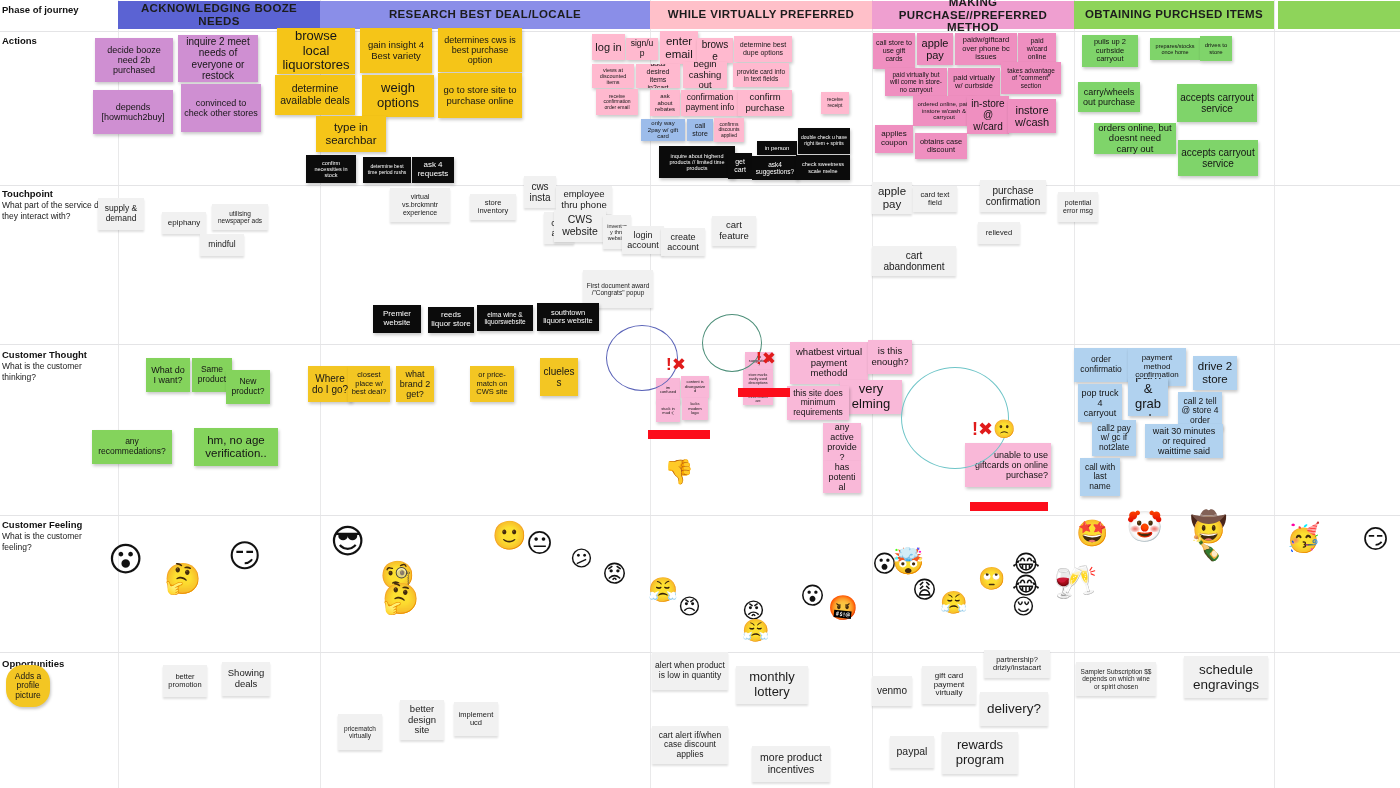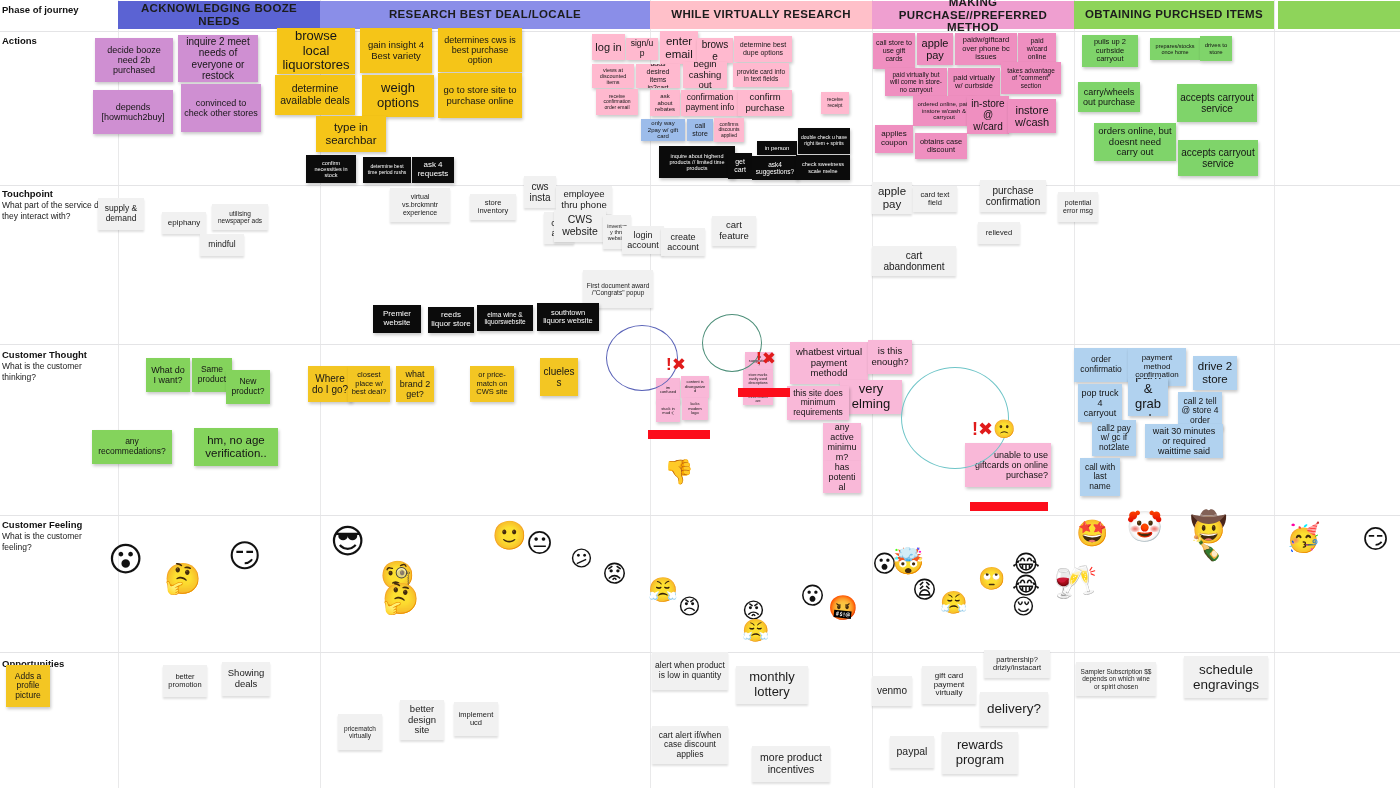--- a/index.html
+++ b/index.html
@@ -96,21 +96,21 @@
   <div class="hline" style="top:652px"></div>
 
   <div id="phase-band">
       <div class="phase" style="left: 118px; width: 202px; background: rgb(91, 99, 211);">
         <span>ACKNOWLEDGING BOOZE NEEDS</span>
       </div>
       <div class="phase" style="left: 320px; width: 330px; background: rgb(138, 142, 232);">
         <span>RESEARCH BEST DEAL/LOCALE</span>
       </div>
       <div class="phase" style="left: 650px; width: 222px; background: rgb(255, 192, 201);">
-        <span>WHILE  VIRTUALLY RESEARCH</span>
+        <span>WHILE  VIRTUALLY PREFERRED</span>
       </div>
       <div class="phase two-line" style="left: 872px; width: 202px; background: rgb(239, 159, 208);">
         <span>MAKING PURCHASE//PREFERRED METHOD</span>
       </div>
       <div class="phase" style="left: 1074px; width: 200px; background: rgb(142, 212, 90);">
         <span>OBTAINING PURCHSED ITEMS</span>
       </div>
       <div class="phase" style="left: 1278px; width: 122px; background: rgb(142, 212, 90);">
         <span></span>
       </div>
@@ -303,21 +303,21 @@
       </div>
       <div class="note sq greenN" style="left: 1200px; top: 36px; width: 32px; height: 25px; font-size: 6px;">
         <span>drives to store</span>
       </div>
       <div class="note sq greenN" style="left: 1078px; top: 82px; width: 62px; height: 30px; font-size: 9px;">
         <span>carry/wheels out purchase</span>
       </div>
       <div class="note sq greenN" style="left: 1177px; top: 84px; width: 80px; height: 38px; font-size: 10px;">
         <span>accepts carryout service</span>
       </div>
-      <div class="note sq greenN" style="left: 1094px; top: 123px; width: 82px; height: 38px; font-size: 9.5px;">
+      <div class="note sq greenN" style="left: 1094px; top: 123px; width: 82px; height: 31px; font-size: 9.5px;">
         <span>orders online, but doesnt need carry out</span>
       </div>
       <div class="note sq greenN" style="left: 1178px; top: 140px; width: 80px; height: 36px; font-size: 10px;">
         <span>accepts carryout service</span>
       </div>
     </div>
   <div id="layer-touchpoints">
       <div class="note sq grey" style="left: 98px; top: 198px; width: 46px; height: 32px; font-size: 8.5px;">
         <span>supply &amp; demand</span>
       </div>
@@ -452,21 +452,21 @@
       <div class="note sq magL" style="left: 868px; top: 340px; width: 44px; height: 34px; font-size: 9.5px;">
         <span>is this enough?</span>
       </div>
       <div class="note sq magL" style="left: 840px; top: 380px; width: 62px; height: 34px; font-size: 13px;">
         <span>very elming</span>
       </div>
       <div class="note sq magL" style="left: 787px; top: 386px; width: 62px; height: 34px; font-size: 8.5px;">
         <span>this site does minimum requirements</span>
       </div>
       <div class="note sq magL" style="left: 823px; top: 423px; width: 38px; height: 38px; font-size: 9px;">
-        <span>any active minimum?</span>
+        <span>any active provide?</span>
       </div>
       <div class="note sq magL" style="left: 823px; top: 461px; width: 38px; height: 32px; font-size: 9px;">
         <span>has potential</span>
       </div>
       <div class="note sq magL" style="left: 965px; top: 443px; width: 86px; height: 44px; font-size: 9px; text-align: right;">
         <span>unable to use giftcards on online purchase?</span>
       </div>
       <div class="note sq blu2" style="left: 1074px; top: 348px; width: 54px; height: 34px; font-size: 8.5px;">
         <span>order confirmatio</span>
       </div>
@@ -535,21 +535,21 @@
       <div class="emoji" style="left: 1046px; top: 570px; font-size: 28px;">🍷</div>
       <div class="emoji" style="left: 1060px; top: 566px; font-size: 30px;">🥂</div>
       <div class="emoji" style="left: 1076px; top: 520px; font-size: 26px;">🤩</div>
       <div class="emoji" style="left: 1126px; top: 512px; font-size: 30px;">🤡</div>
       <div class="emoji" style="left: 1190px; top: 512px; font-size: 30px;">🤠</div>
       <div class="emoji" style="left: 1190px; top: 534px; font-size: 26px;">🍾</div>
       <div class="emoji" style="left: 1286px; top: 524px; font-size: 28px;">🥳</div>
       <div class="emoji" style="left: 1362px; top: 526px; font-size: 26px;">😏</div>
     </div>
   <div id="layer-opportunities">
-      <div class="note sq yellow2" style="left: 6px; top: 665px; width: 44px; height: 42px; font-size: 8.5px;">
+      <div class="note sq yellow2" style="left: 6px; top: 665px; width: 44px; height: 42px; font-size: 8.5px; border-radius: 17px;">
         <span>Adds a profile picture</span>
       </div>
       <div class="note sq grey" style="left: 163px; top: 665px; width: 44px; height: 32px; font-size: 7.5px;">
         <span>better promotion</span>
       </div>
       <div class="note sq grey" style="left: 222px; top: 662px; width: 48px; height: 34px; font-size: 9.5px;">
         <span>Showing deals</span>
       </div>
       <div class="note sq grey" style="left: 338px; top: 714px; width: 44px; height: 36px; font-size: 6.5px;">
         <span>pricematch virtually</span>

